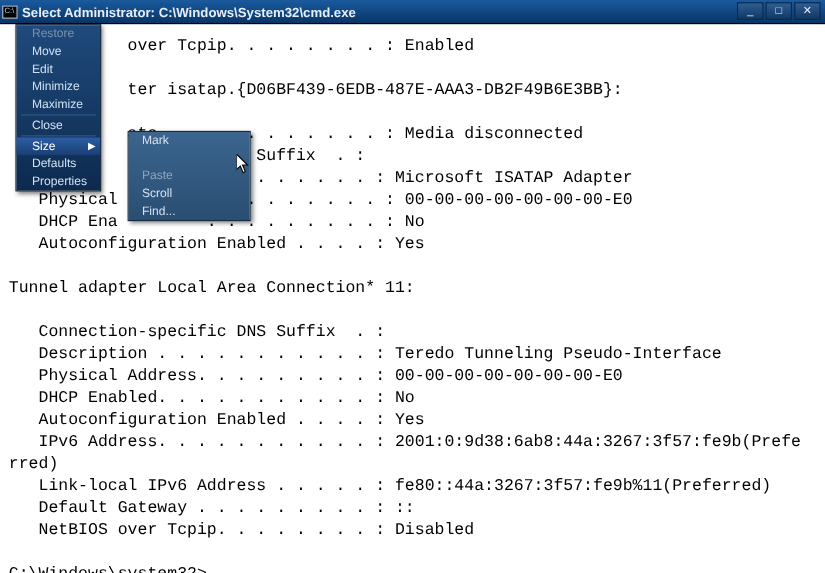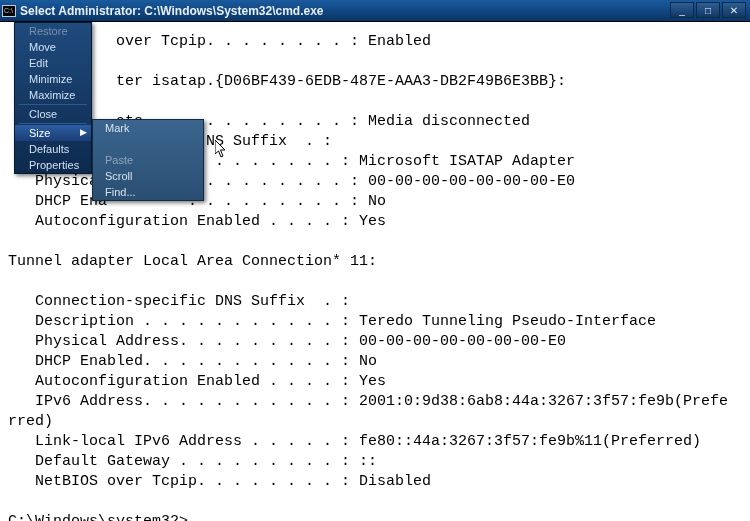--- a/index.html
+++ b/index.html
@@ -99,21 +99,21 @@
   .sysmenu .arrow {
     position: absolute;
     right: 4px;
     top: 2px;
     font-size: 9px;
   }
   
   .submenu {
     position: absolute;
     top: 119px;
-    left: 92px;
+    left: 116px;
     width: 112px;
     background: linear-gradient(to bottom, #3b658e, #2a4e72);
     border: 1px solid #132b42;
     box-shadow: 2px 2px 4px rgba(0,0,0,0.5);
     font-size: 11px;
     color: #d4e2f0;
   }
   .submenu .sitem {
     padding: 2px 8px 2px 12px;
     position: relative;

